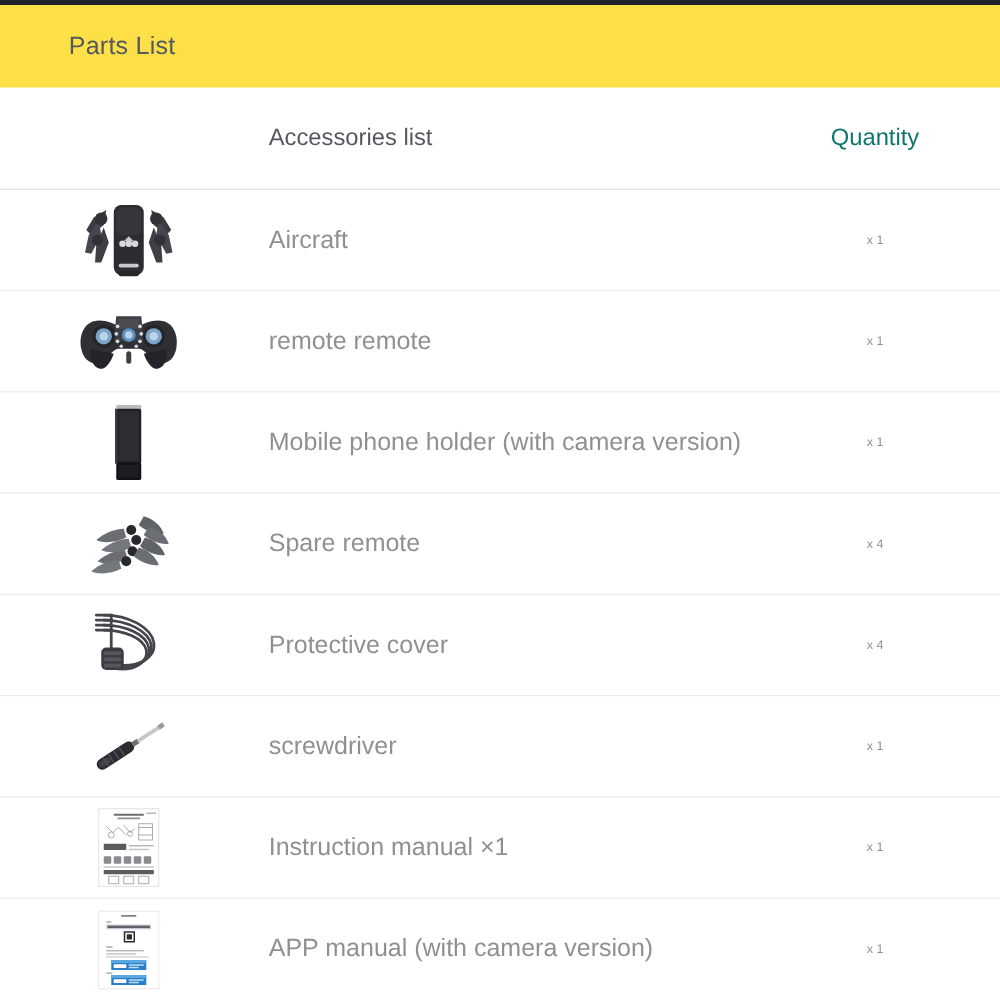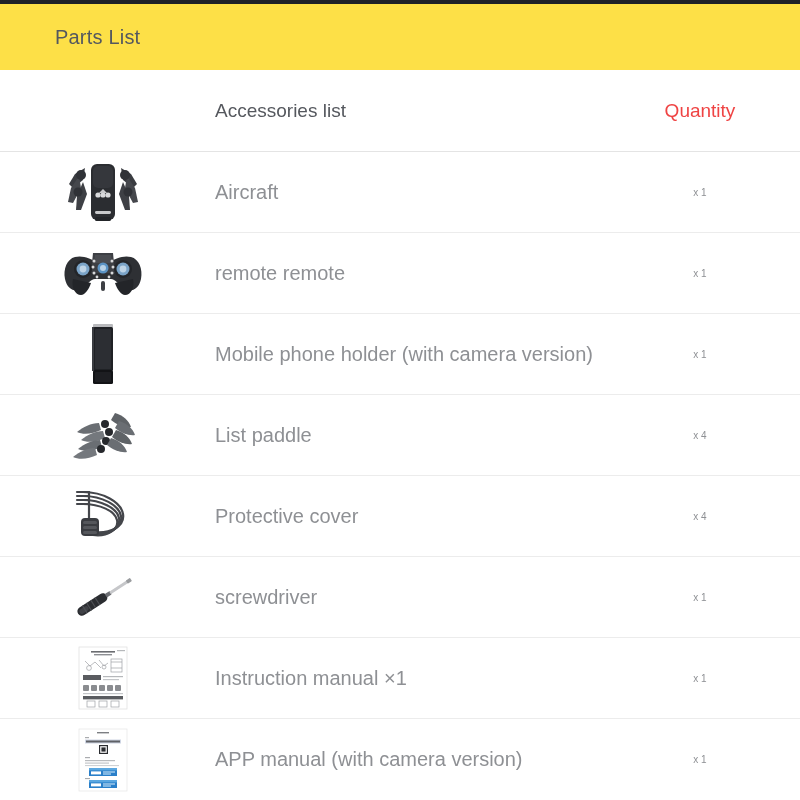--- a/index.html
+++ b/index.html
@@ -95,21 +95,21 @@
     padding-left: 10px;
     font-size: 19px;
     color: #55585e;
     font-weight: 400;
   }
   .hdr-qty {
     width: 200px;
     flex: 0 0 200px;
     text-align: center;
     font-size: 19px;
-    color: #ef4444;
+    color: #0f766e;
     font-weight: 400;
   }
 
   .thumb {
     width: 88px;
     height: 68px;
     position: relative;
   }
   .thumb svg { display: block; width: 100%; height: 100%; }
 </style>
@@ -247,21 +247,21 @@
               <path d="M41 39 C33 39 25 43 19 48 C25 51 35 50 43 46 Z" fill="#6a6e73"></path>
               <circle cx="47" cy="40" r="4" fill="#26282c"></circle>
 
               <path d="M52 37 C60 39 66 45 68 51 C62 52 54 49 48 44 Z" fill="#6a6e73"></path>
               <path d="M36 47 C28 47 20 51 14 56 C20 59 30 58 38 54 Z" fill="#74787d"></path>
               <circle cx="42" cy="48" r="4" fill="#26282c"></circle>
             </g>
           </svg>
         </div>
       </div>
-      <div class="col-name">List paddle</div>
+      <div class="col-name">Spare remote</div>
       <div class="col-qty">x 4</div>
     </div>
 
     <div class="row item-row">
       <div class="col-thumb">
         <div class="thumb">
           <svg viewBox="0 0 88 68">
             <g fill="none" stroke="#44464b" stroke-width="2.2" stroke-linecap="round">
               <path d="M24 10 C44 10 62 20 64 32 C66 44 52 52 34 50"></path>
               <path d="M24 14 C43 14 60 23 62 34 C64 45 51 53 34 51"></path>

